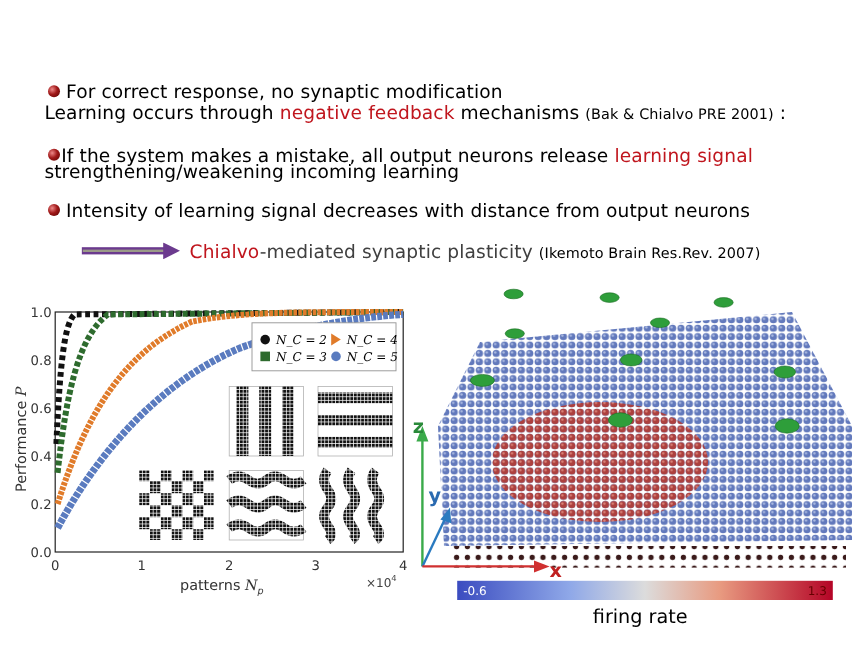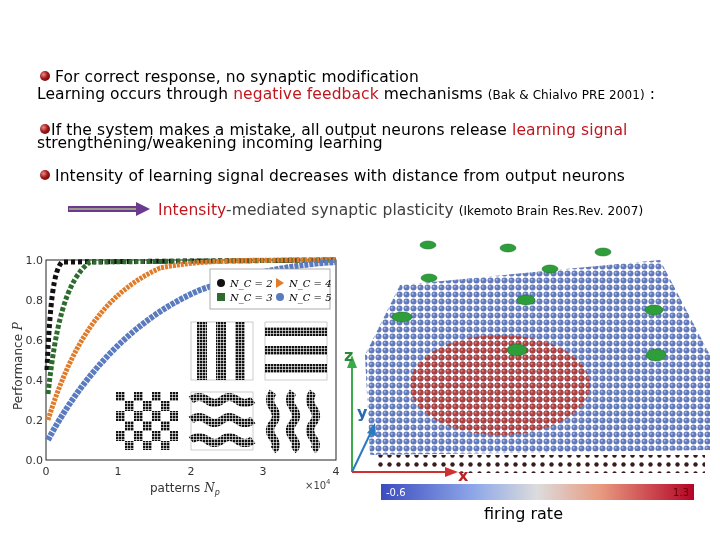--- a/index.html
+++ b/index.html
@@ -5,21 +5,21 @@
     html, body { margin:0; padding:0; background:#fff; }
     body { width:720px; height:540px; position:relative; overflow:hidden; font-family:"DejaVu Sans", sans-serif; color:#000; }
     .line { position:absolute; font-size:15.5px; white-space:nowrap; letter-spacing:0.1px; }
     .red { color:#c0161e; }
     .purple { color:#404040; }
     .cite { font-size:12px; }
     .bullet { display:inline-block; width:10px; height:10px; border-radius:50%;
       background: radial-gradient(circle at 35% 35%, #e88 0%, #a01818 45%, #500 100%); vertical-align:middle; margin-right:5px; position:relative; top:-2px; }
     #chart { position:absolute; left:0; top:240px; }
     #sim { position:absolute; left:340px; top:235px; }
-    .firing { position:absolute; left:484px; top:504px; font-size:16px; }
+    .firing { position:absolute; left:494px; top:504px; font-size:16px; }
   </style>
 </head>
 <body>
 
 <div class="line" style="left:37px;top:37px;margin-top:48px;">
   <span>Learning occurs through </span><span class="red">negative feedback</span><span> mechanisms </span><span class="cite">(Bak &amp; Chialvo PRE 2001)</span><span> :</span>
 </div>
 
 <div class="line" style="left:40px;top:68px;">
   <span class="bullet"></span><span>For correct response, no synaptic modification</span>
@@ -35,21 +35,21 @@
 
 <div class="line" style="left:40px;top:167px;text-align:right;">
   <span class="bullet"></span><span>Intensity of learning signal decreases with distance from output neurons</span>
 </div>
 
 <div class="line" style="left:68px;top:201px;">
   <svg width="82" height="14" style="vertical-align:middle;margin-right:8px;position:relative;top:-2px">
     <rect x="0" y="4" width="70" height="6" fill="#6b3a8e"></rect>
     <rect x="1" y="6" width="68" height="2" fill="#9a9a88"></rect>
     <polygon points="68,0 82,7 68,14" fill="#6b3a8e"></polygon>
-  </svg><span class="red">Intensity</span><span class="purple">-mediated synaptic plasticity</span> <span class="cite">(Ikemoto Brain Res.Rev. 2007)</span>
+  </svg><span class="red">Chialvo</span><span class="purple">-mediated synaptic plasticity</span> <span class="cite">(Ikemoto Brain Res.Rev. 2007)</span>
 </div>
 
 <svg id="chart" width="345" height="260" font-family="DejaVu Sans, sans-serif">
 
   <rect x="46" y="20" width="290" height="200" fill="none" stroke="#222" stroke-width="1"></rect>
 
   <g font-size="11" fill="#333" text-anchor="end">
     <text x="43" y="224">0.0</text>
     <text x="43" y="184">0.2</text>
     <text x="43" y="144">0.4</text>

